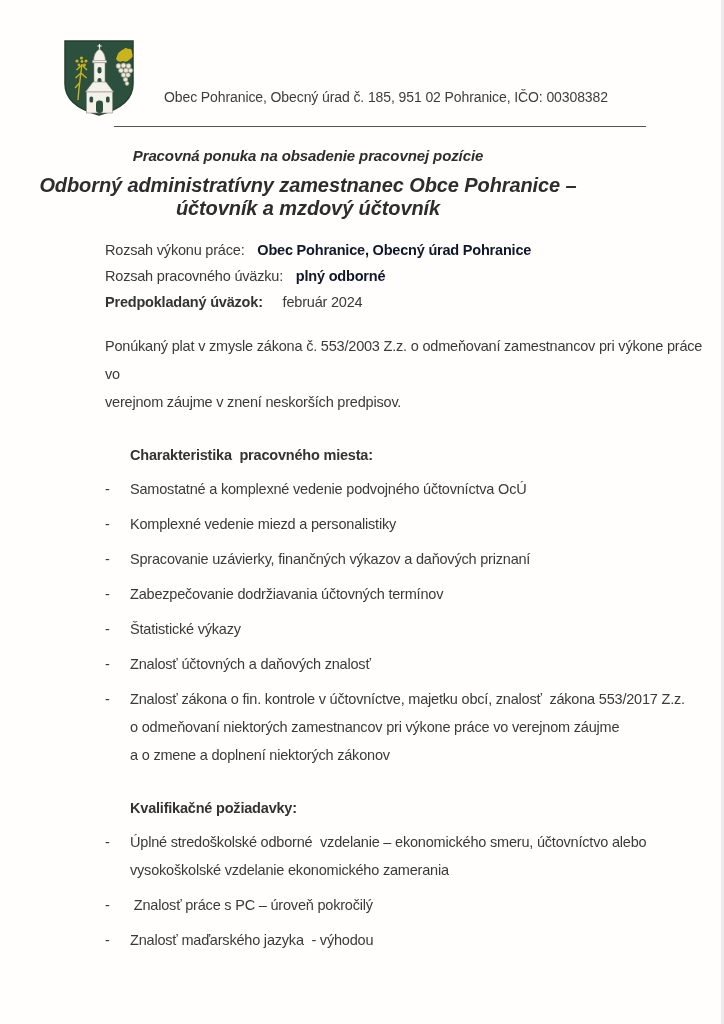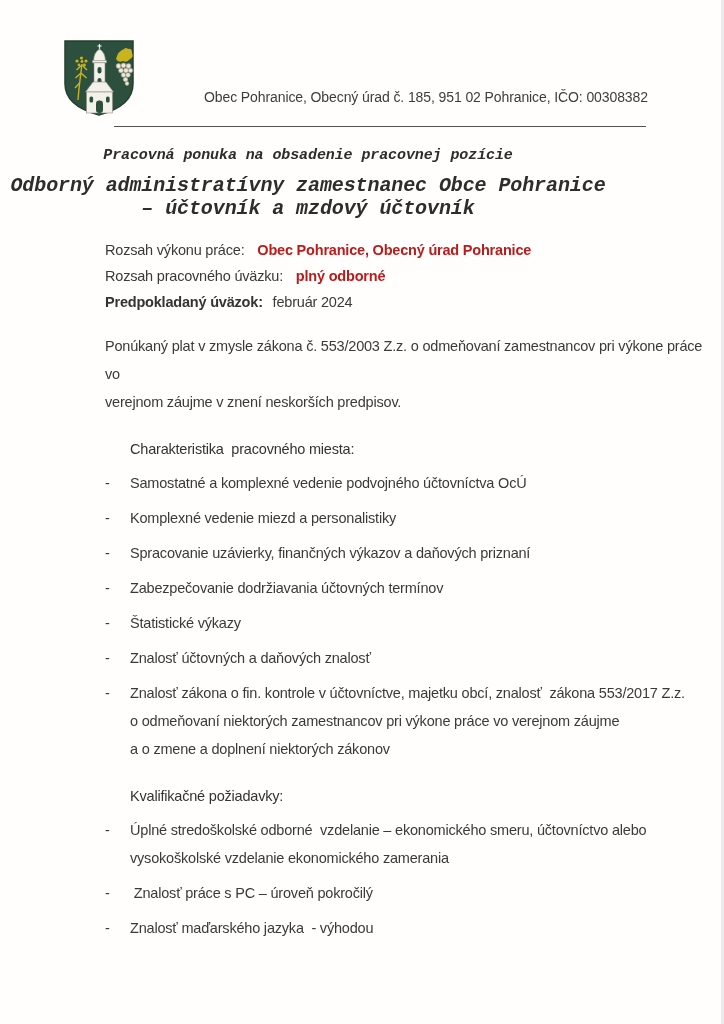--- a/index.html
+++ b/index.html
@@ -36,65 +36,63 @@
     height: 80px;
   }
   .org-line {
     position: absolute;
     left: 164px;
     top: 89px;
     font-size: 14px;
     letter-spacing: -0.1px;
     color: #3d3d3d;
     white-space: nowrap;
-    margin-left: 40px;
   }
   .rule {
     position: absolute;
     left: 114px;
     top: 126px;
     width: 532px;
     height: 0;
     border-top: 1.6px solid #555250;
   }
   .titles {
     position: absolute;
     left: 0;
     top: 147px;
     width: 616px;
     text-align: center;
     font-weight: bold;
     font-style: italic;
     color: #2d2d2d;
-    font-family: Liberation Mono, monospace;
   }
   .title-line { font-size: 15px; letter-spacing: -0.1px; }
   .subtitle-line { font-size: 20px; margin-top: 10px; letter-spacing: -0.1px; }
   .content {
     position: absolute;
     left: 105px;
     top: 237px;
     width: 606px;
     font-size: 14.5px;
     letter-spacing: -0.2px;
   }
   .field { line-height: 26px; white-space: nowrap; }
   .field .lbl { font-weight: normal; }
-  .field .val { font-weight: bold; color: #b91c1c; margin-left: 9px; }
+  .field .val { font-weight: bold; color: #0f172a; margin-left: 9px; }
   .field.label-bold .lbl { font-weight: bold; color: #333; }
-  .field.label-bold .val { font-weight: normal; color: #3a3a3a; margin-left: 6px; }
+  .field.label-bold .val { font-weight: normal; color: #3a3a3a; margin-left: 16px; }
   .para {
     margin-top: 17px;
     line-height: 28px;
     white-space: pre-wrap;
   }
   .section-heading {
-    margin-top: 19px;
+    margin-top: 25px;
     padding-left: 25px;
-    font-weight: normal;
+    font-weight: bold;
     color: #333;
     line-height: 28px;
     white-space: pre-wrap;
   }
   .bullets { margin-top: 6px; }
   .bullet {
     display: flex;
     margin-bottom: 7px;
     line-height: 28px;
   }

